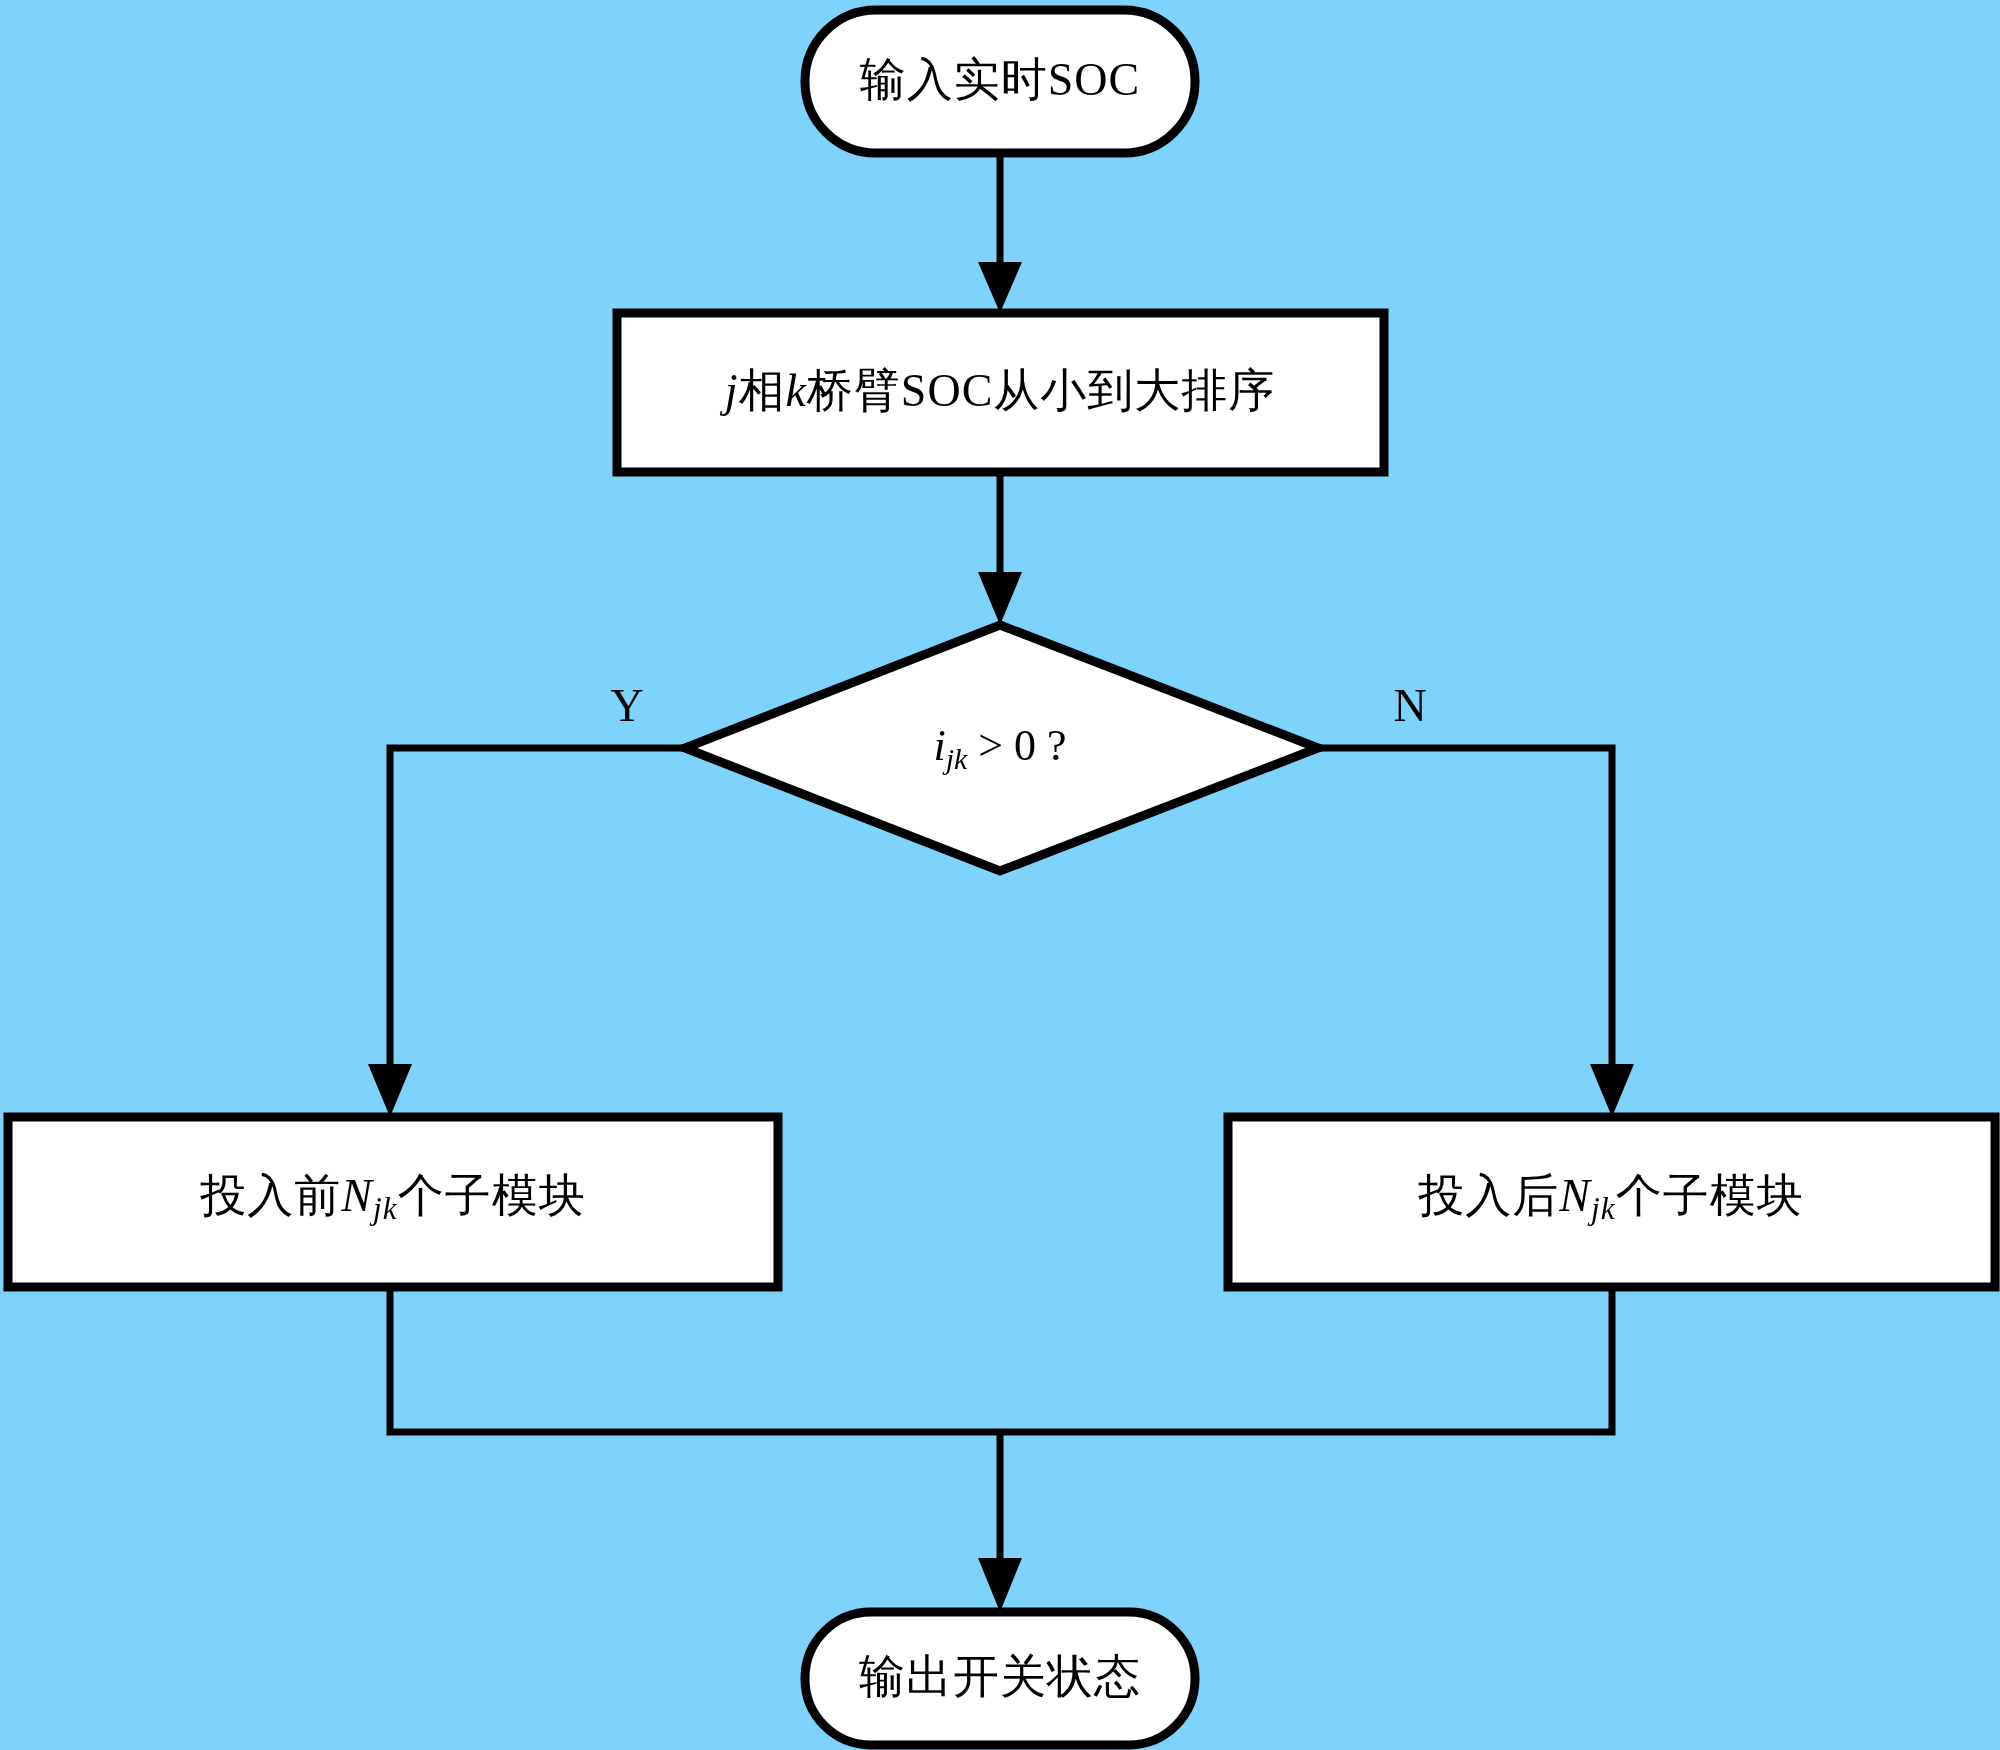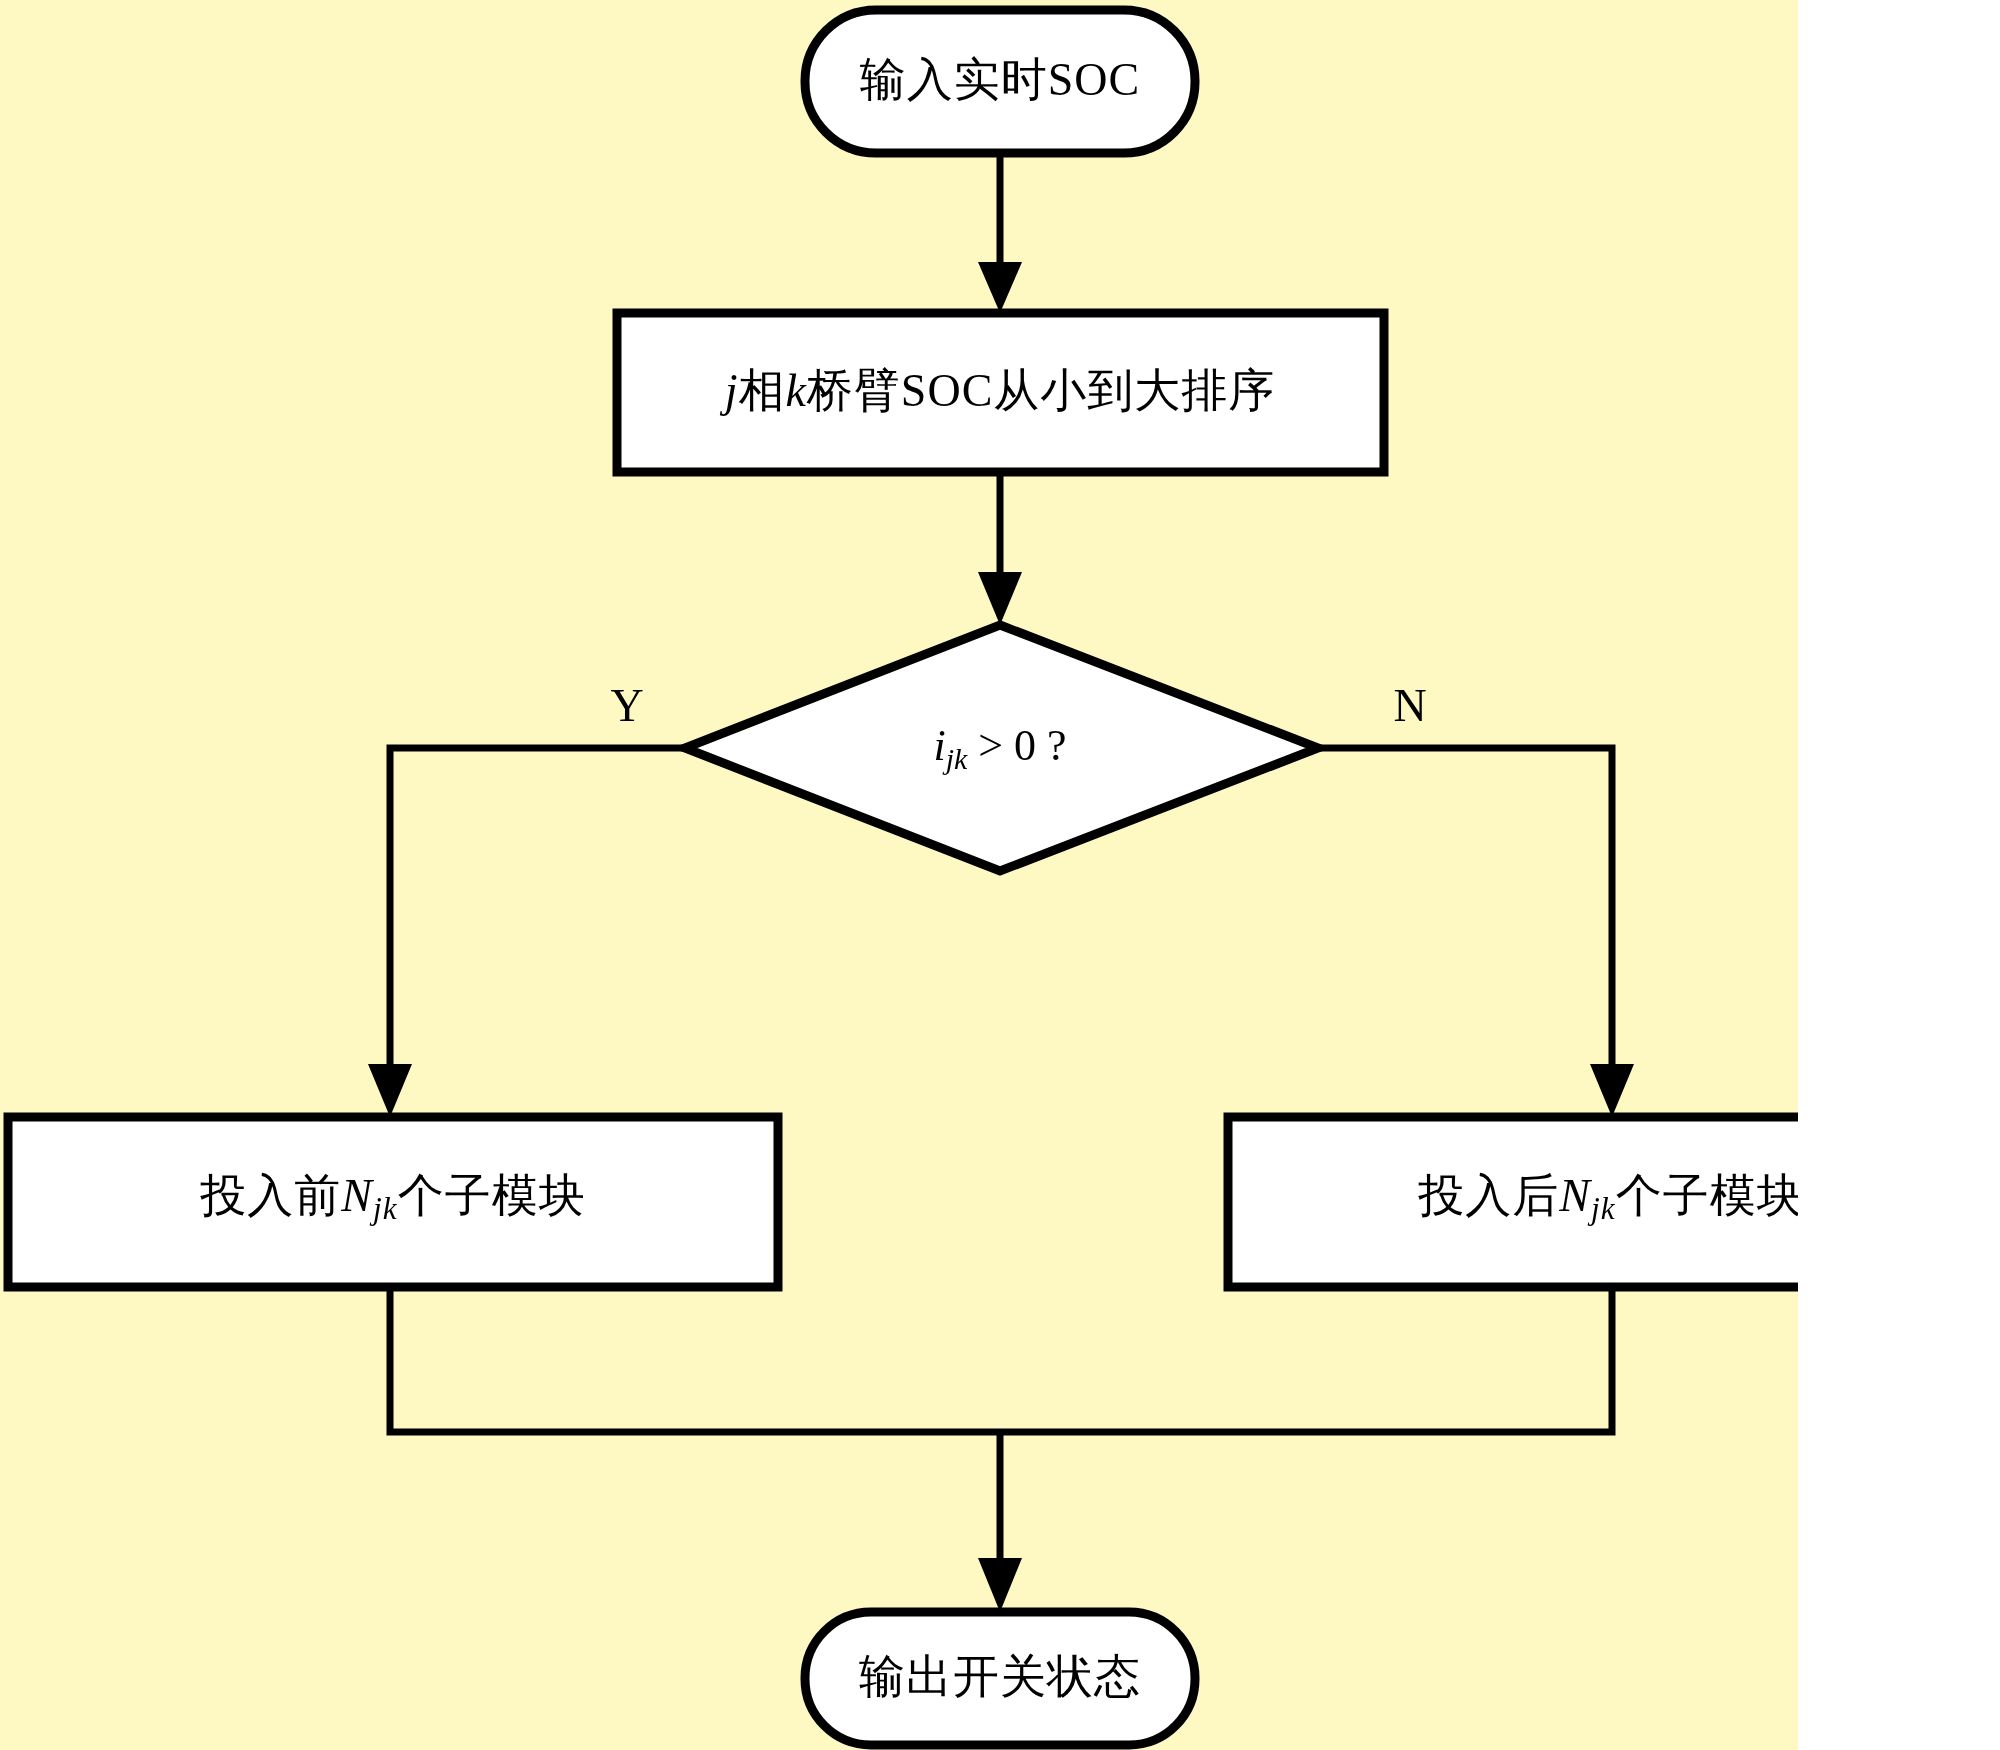--- a/index.html
+++ b/index.html
@@ -2,26 +2,25 @@
 <html><head>
 <meta charset="utf-8">
 <style>
   html, body {
     margin: 0;
     padding: 0;
     background: #ffffff;
   }
   #flowchart-root {
     position: relative;
-    width: 1784px;
+    width: 2000px;
     height: 1750px;
-    background: #fef9c3;
+    background: #7dd3fc;
     font-family: "Liberation Serif", "DejaVu Serif", serif;
     overflow: hidden;
-    padding-left: 14px;
   }
   svg.flow-canvas {
     position: absolute;
     top: 0;
     left: 0;
     width: 2000px;
     height: 1750px;
   }
   .node-shape {
     fill: #ffffff;

